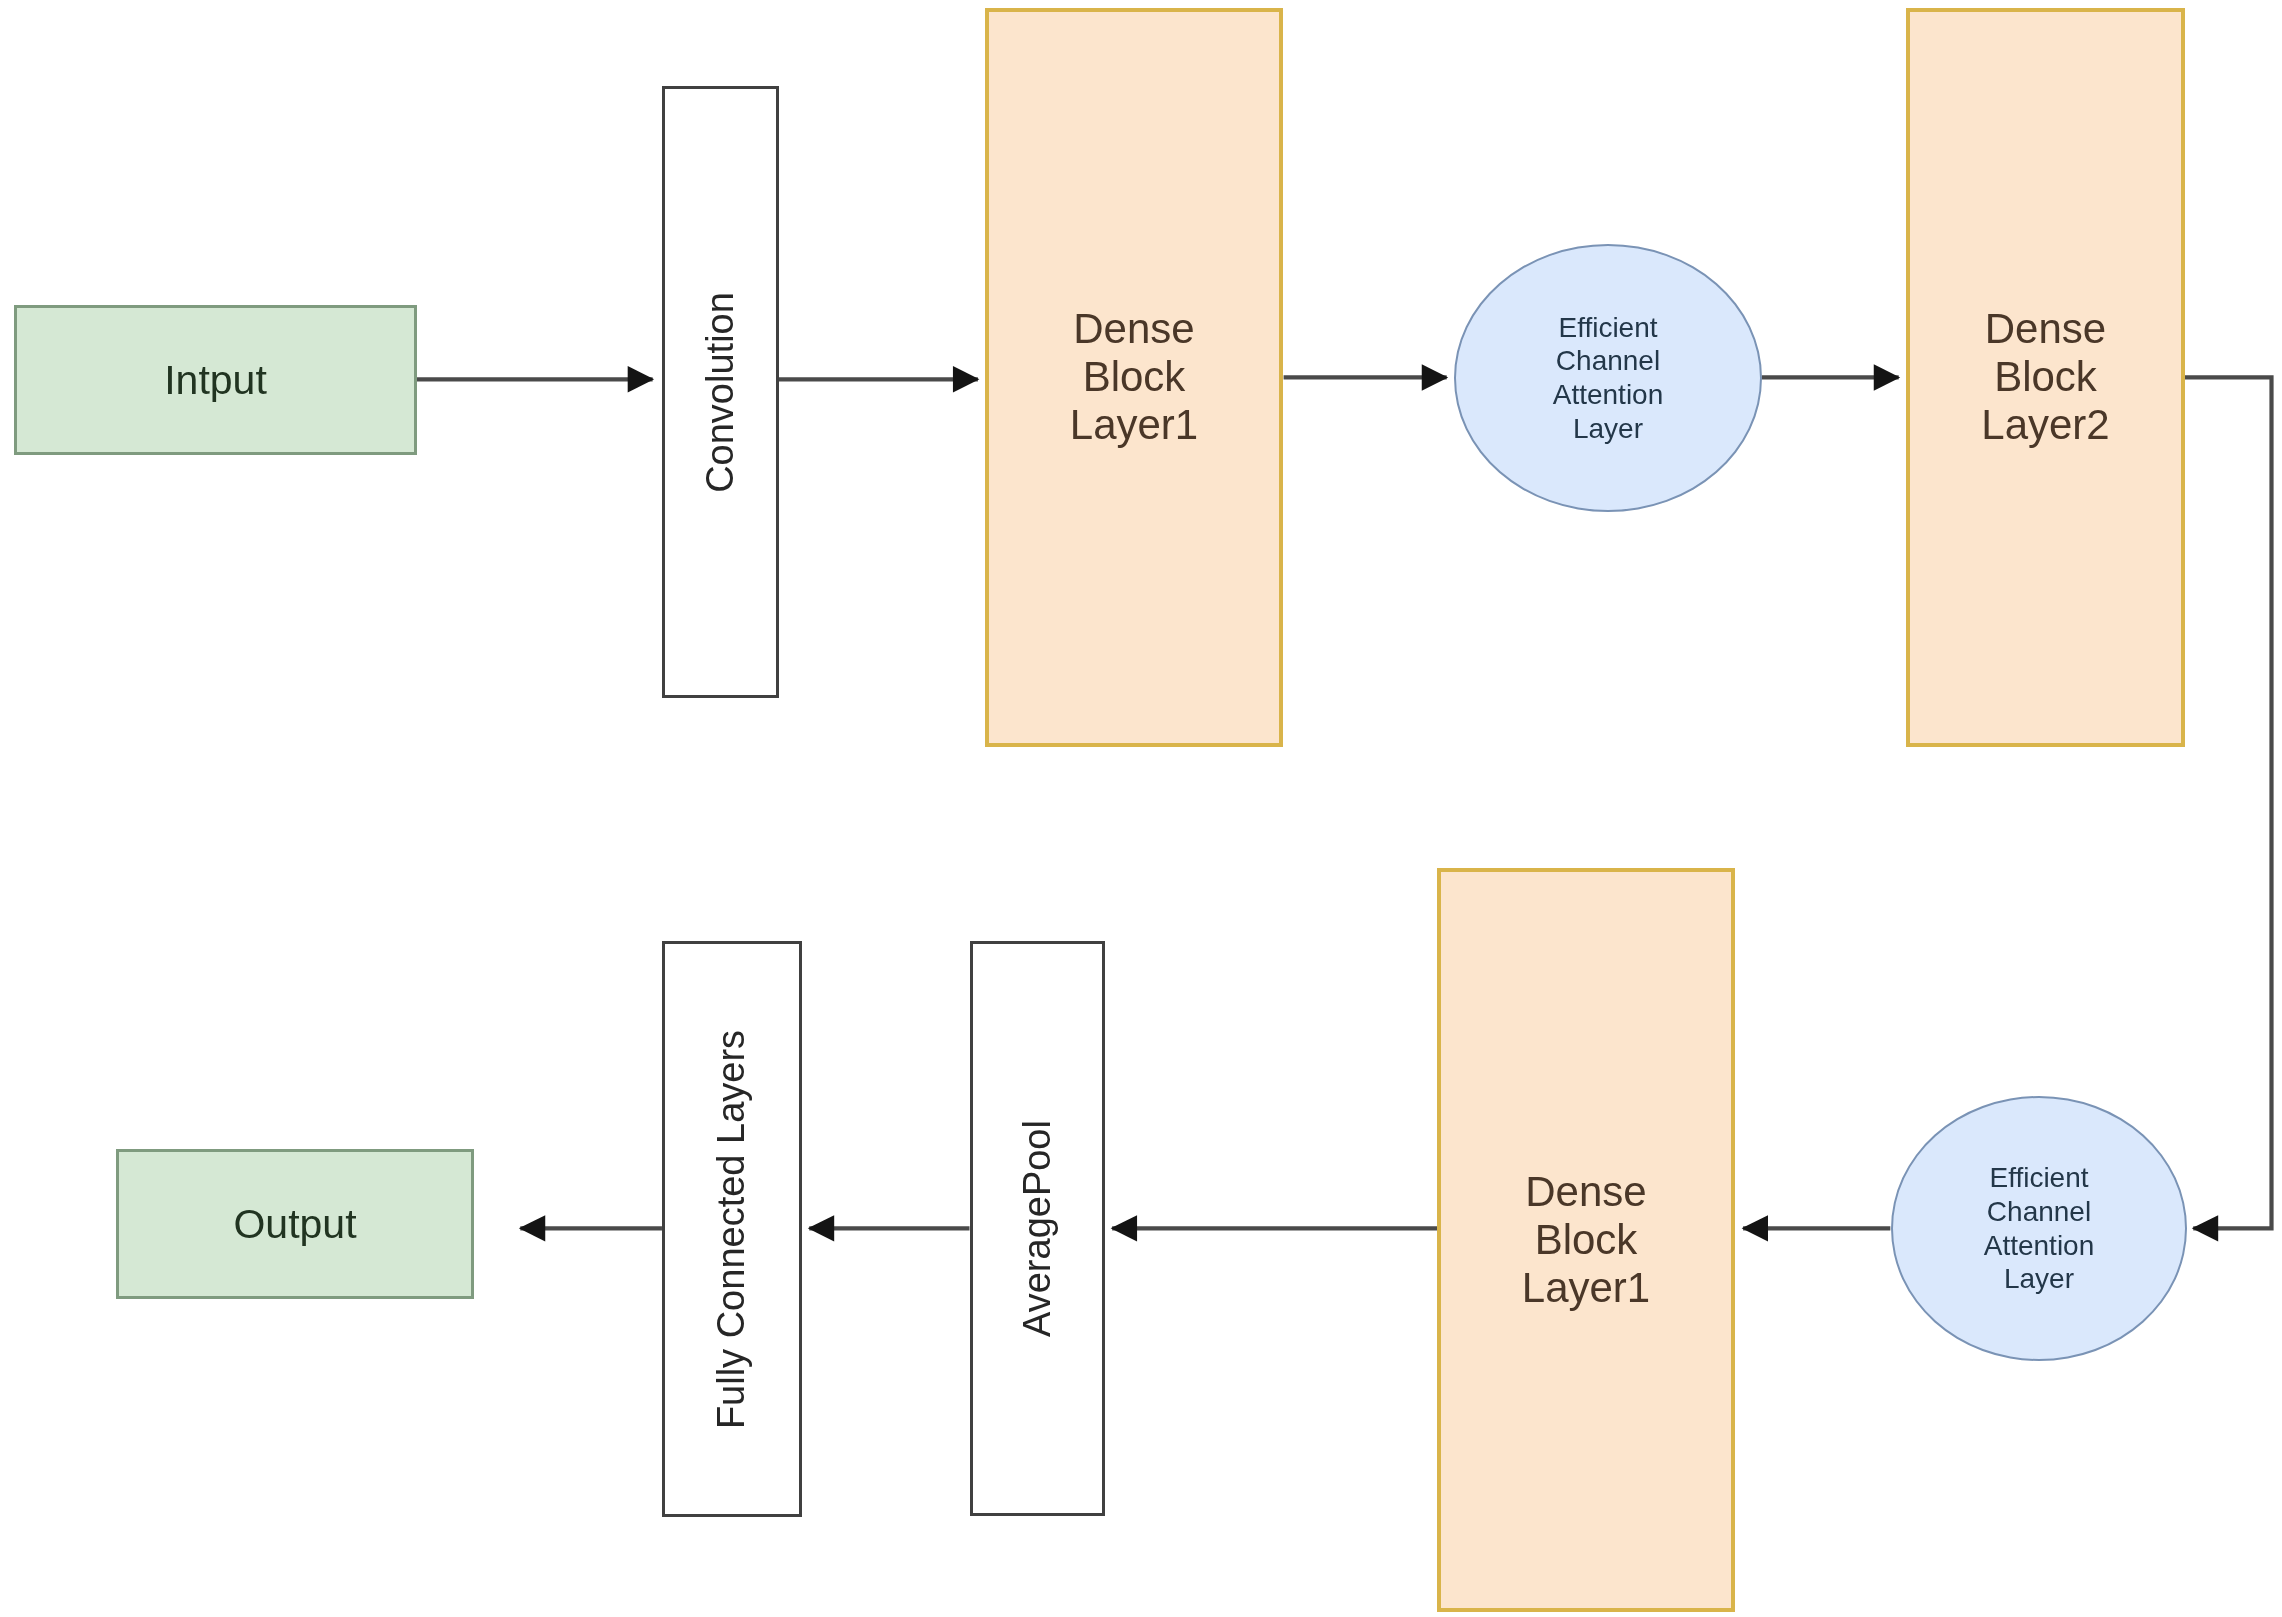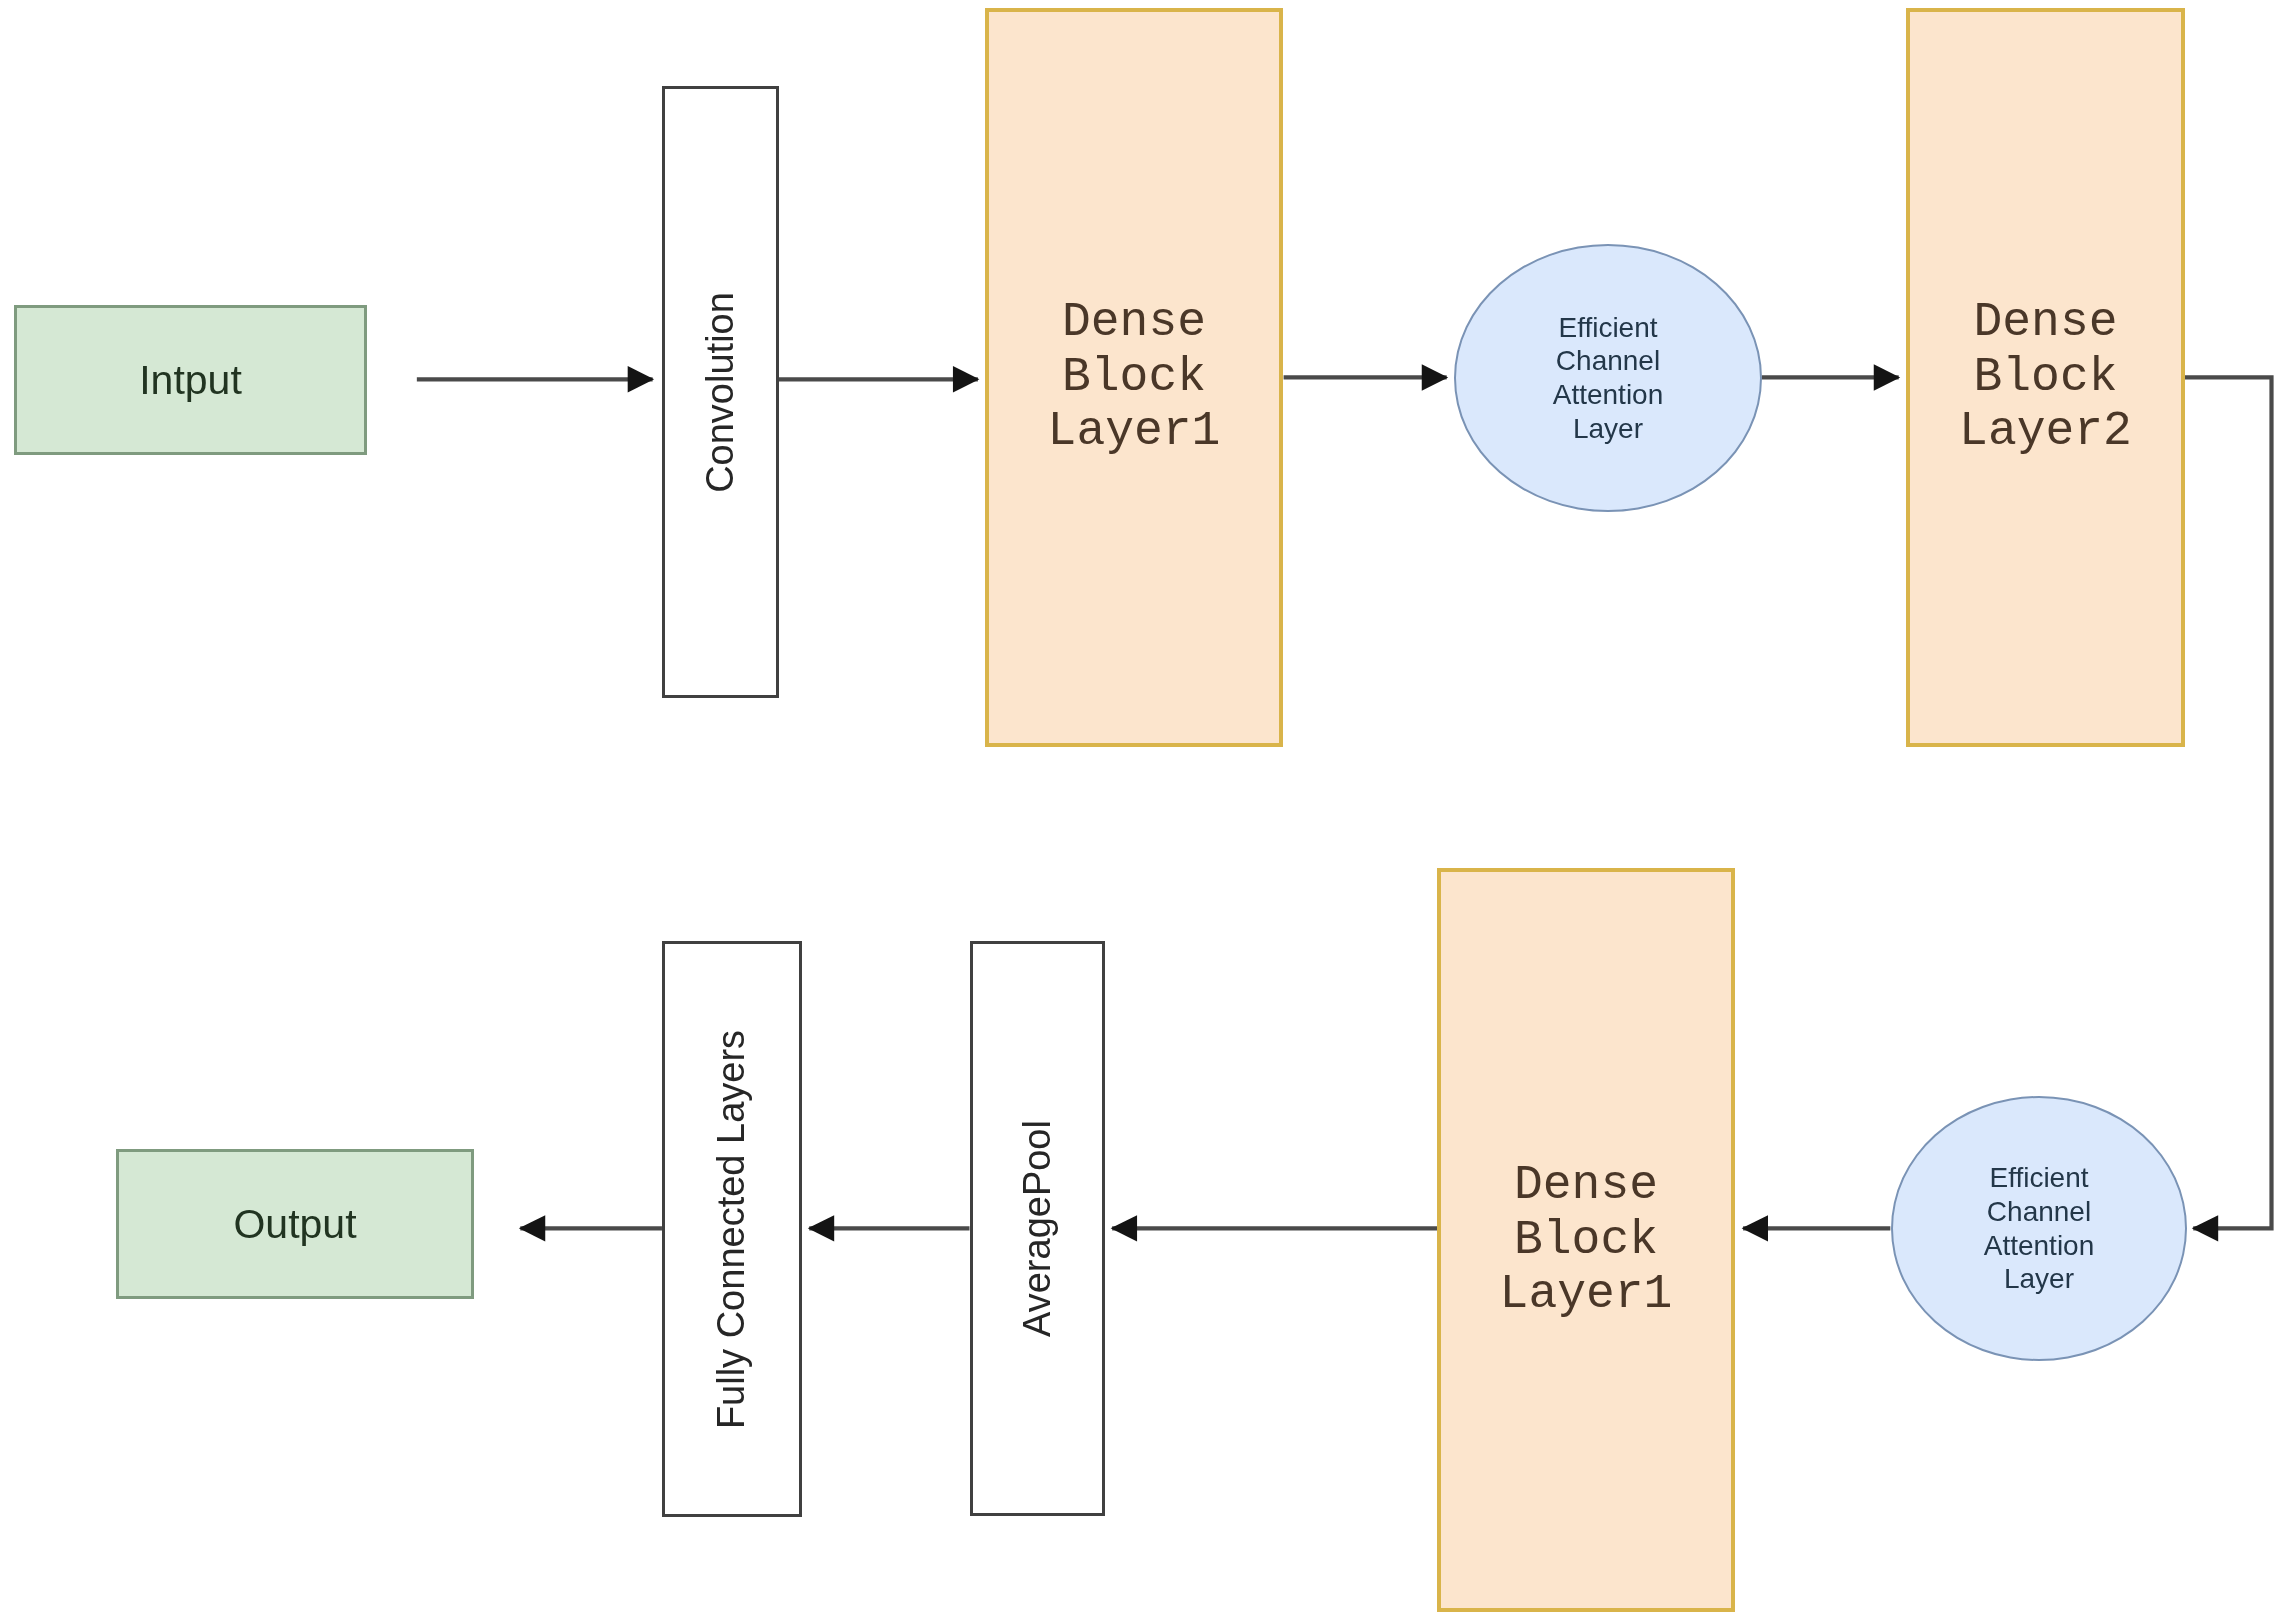--- a/index.html
+++ b/index.html
@@ -40,41 +40,40 @@
   .rect-green {
     background: var(--green_fill, #d5e8d4);
     border: 3.7px solid var(--green_stroke, #7f9b7f);
     color: var(--green_text, #213421);
     font-size: 41px;
   }
   .rect-orange {
     background: var(--orange_fill, #fce5cd);
     border: 4.7px solid var(--orange_stroke, #d9b44a);
     color: var(--orange_text, #4a3728);
-    font-size: 48px;
+    font-size: 42px;
     line-height: 1.14;
-    font-family: Liberation Mono, monospace;
   }
   .rect-white {
     background: #ffffff;
     border: 3.7px solid var(--white_stroke, #404040);
     color: var(--white_text, #262626);
     font-size: 38px;
   }
   .ellipse-blue {
     background: var(--blue_fill, #dae8fc);
     border: 2.8px solid var(--blue_stroke, #7a93b5);
     color: var(--blue_text, #233749);
     font-size: 28px;
     line-height: 1.2;
     border-radius: 50%;
   }
 
   
-  .node-input   { left: 14px;   top: 305px;  width: 353px; height: 150px; }
+  .node-input   { left: 14px;   top: 305px;  width: 403px; height: 150px; }
   .node-conv    { left: 662px;  top: 86px;   width: 117px; height: 612px; }
   .node-dense1  { left: 985px; top: 7.5px;    width: 298px; height: 739px; }
   .node-eca1    { left: 1454px; top: 244px;  width: 308px; height: 268px; }
   .node-dense2  { left: 1906px; top: 7.5px;    width: 279px; height: 739px; }
   .node-eca2    { left: 1891px; top: 1096px; width: 296px; height: 265px; }
   .node-dense3  { left: 1437px; top: 868px;  width: 298px; height: 744px; }
   .node-avgpool { left: 970px; top: 941px; width: 135px; height: 575px; }
   .node-fc      { left: 662px;  top: 941px; width: 140px; height: 576px; }
   .node-output  { left: 116px;  top: 1149px; width: 358px; height: 150px; }
 </style>

